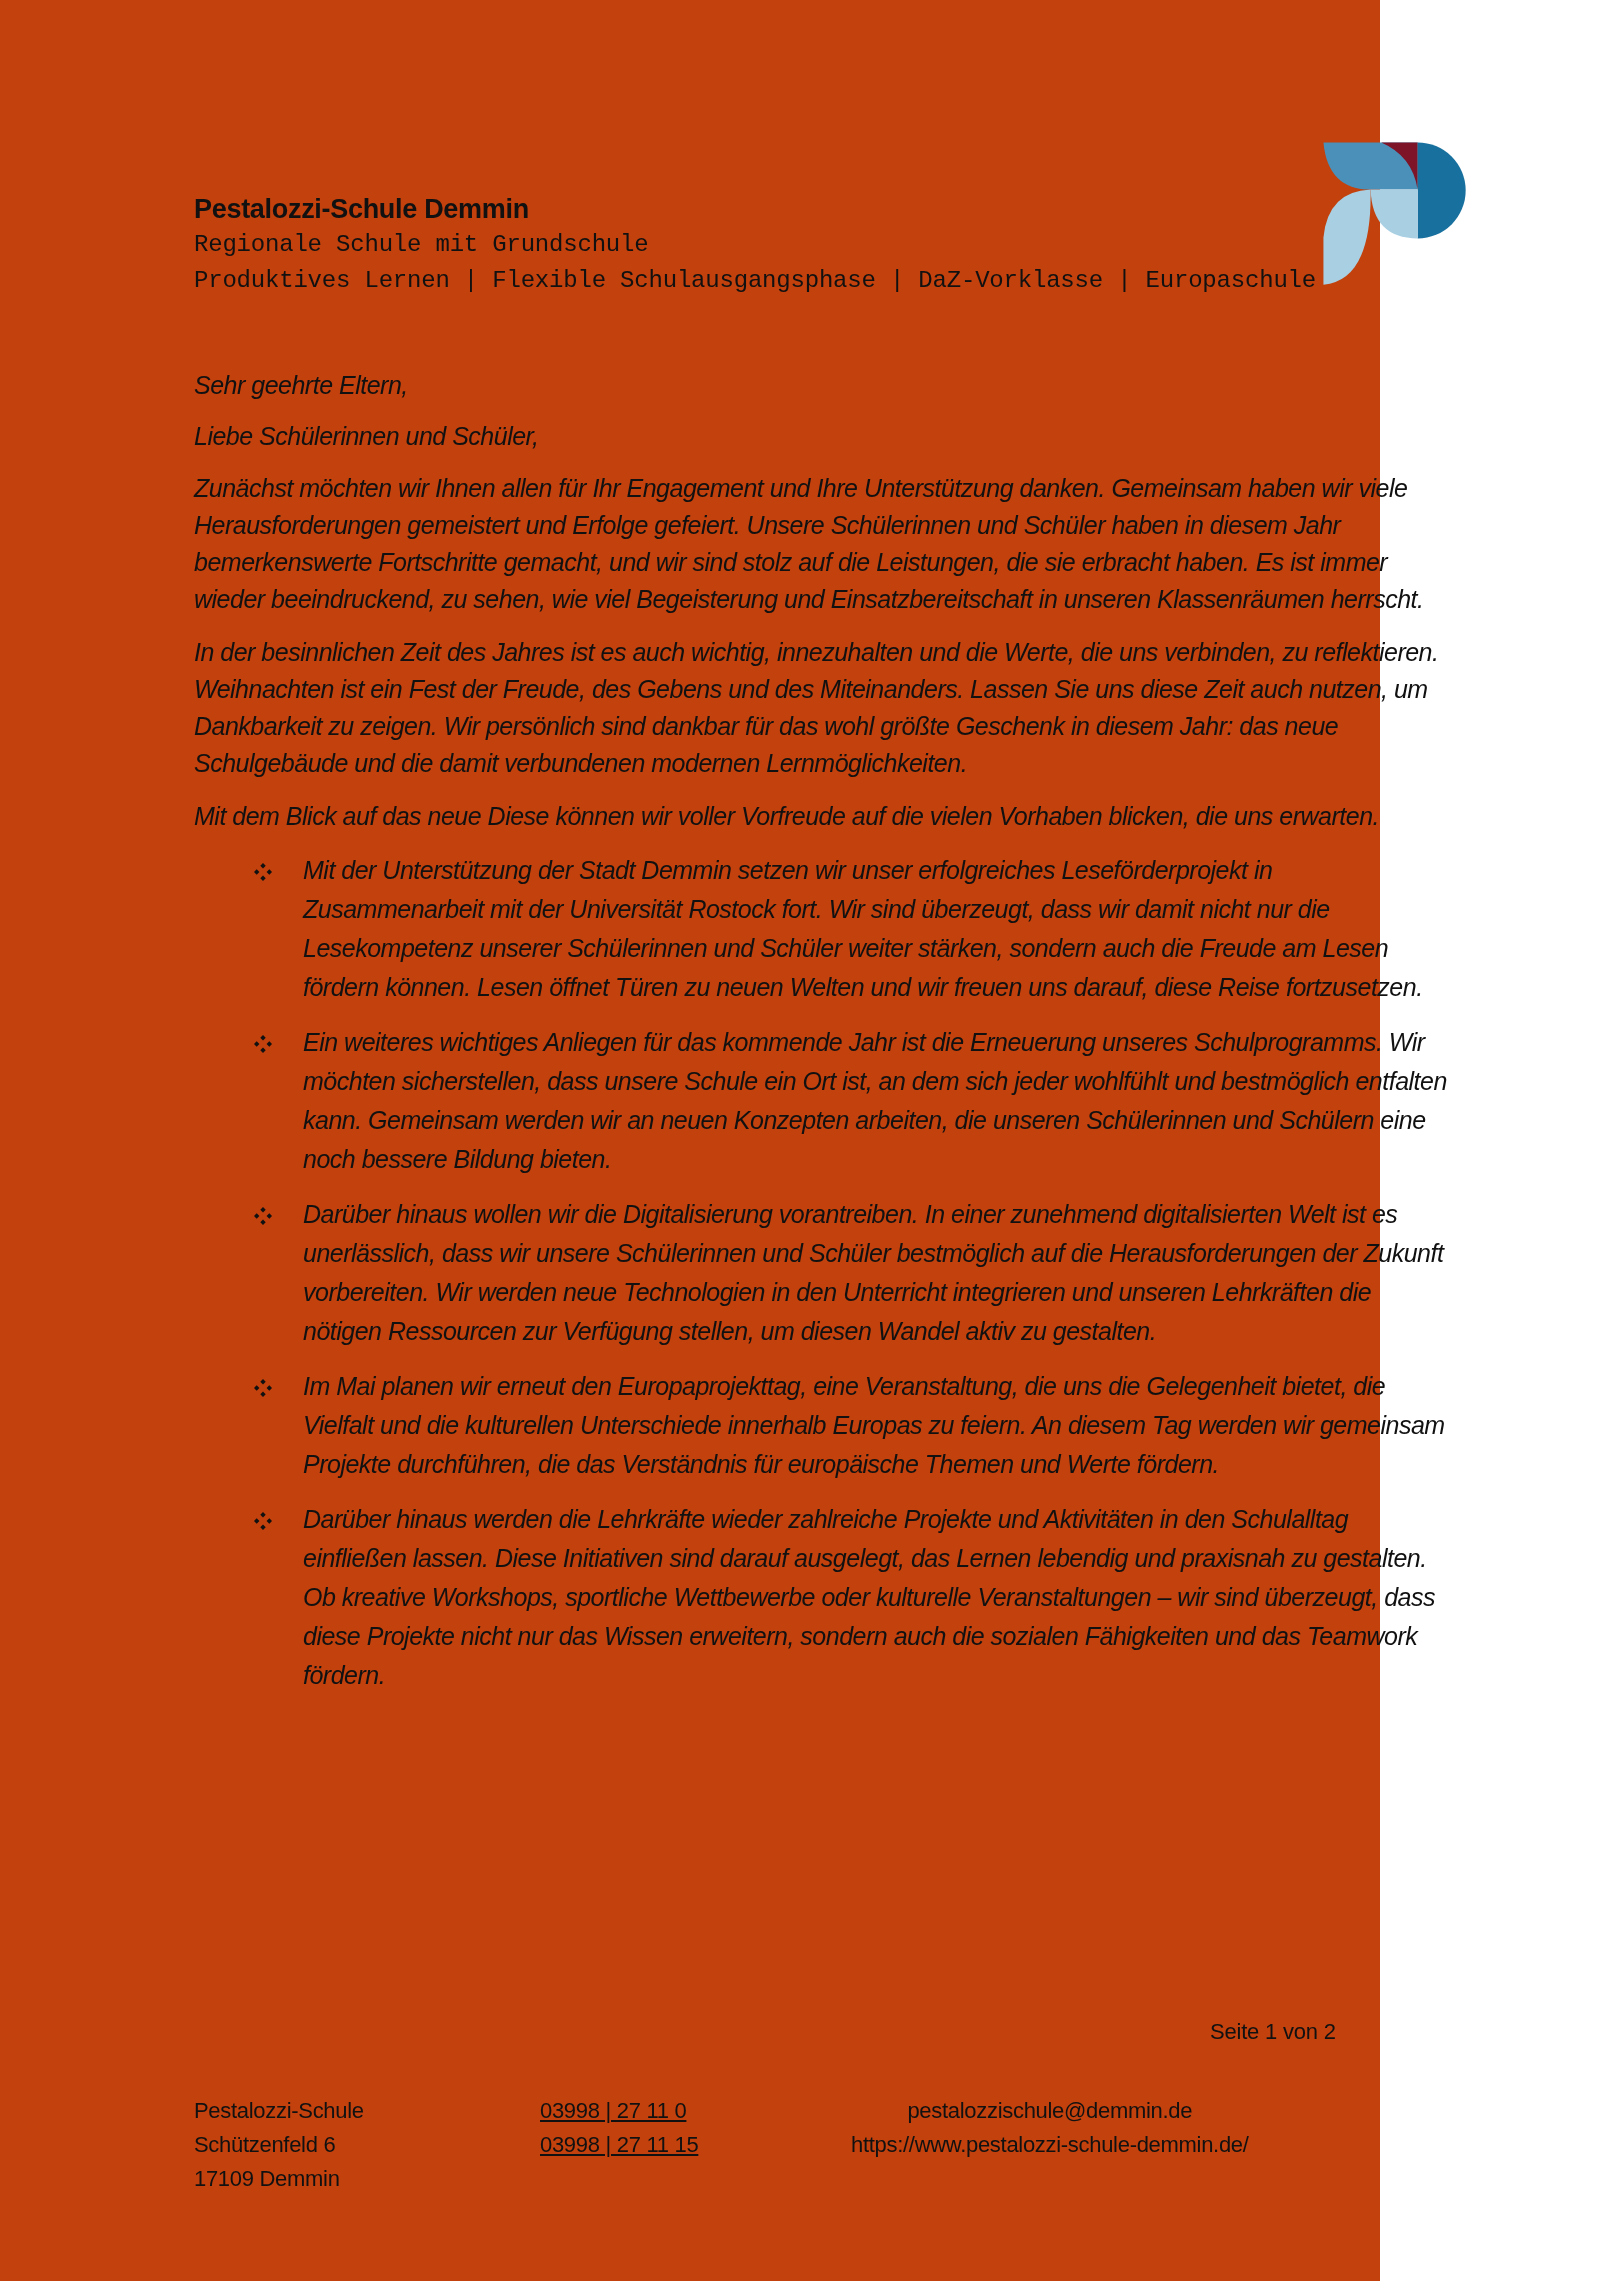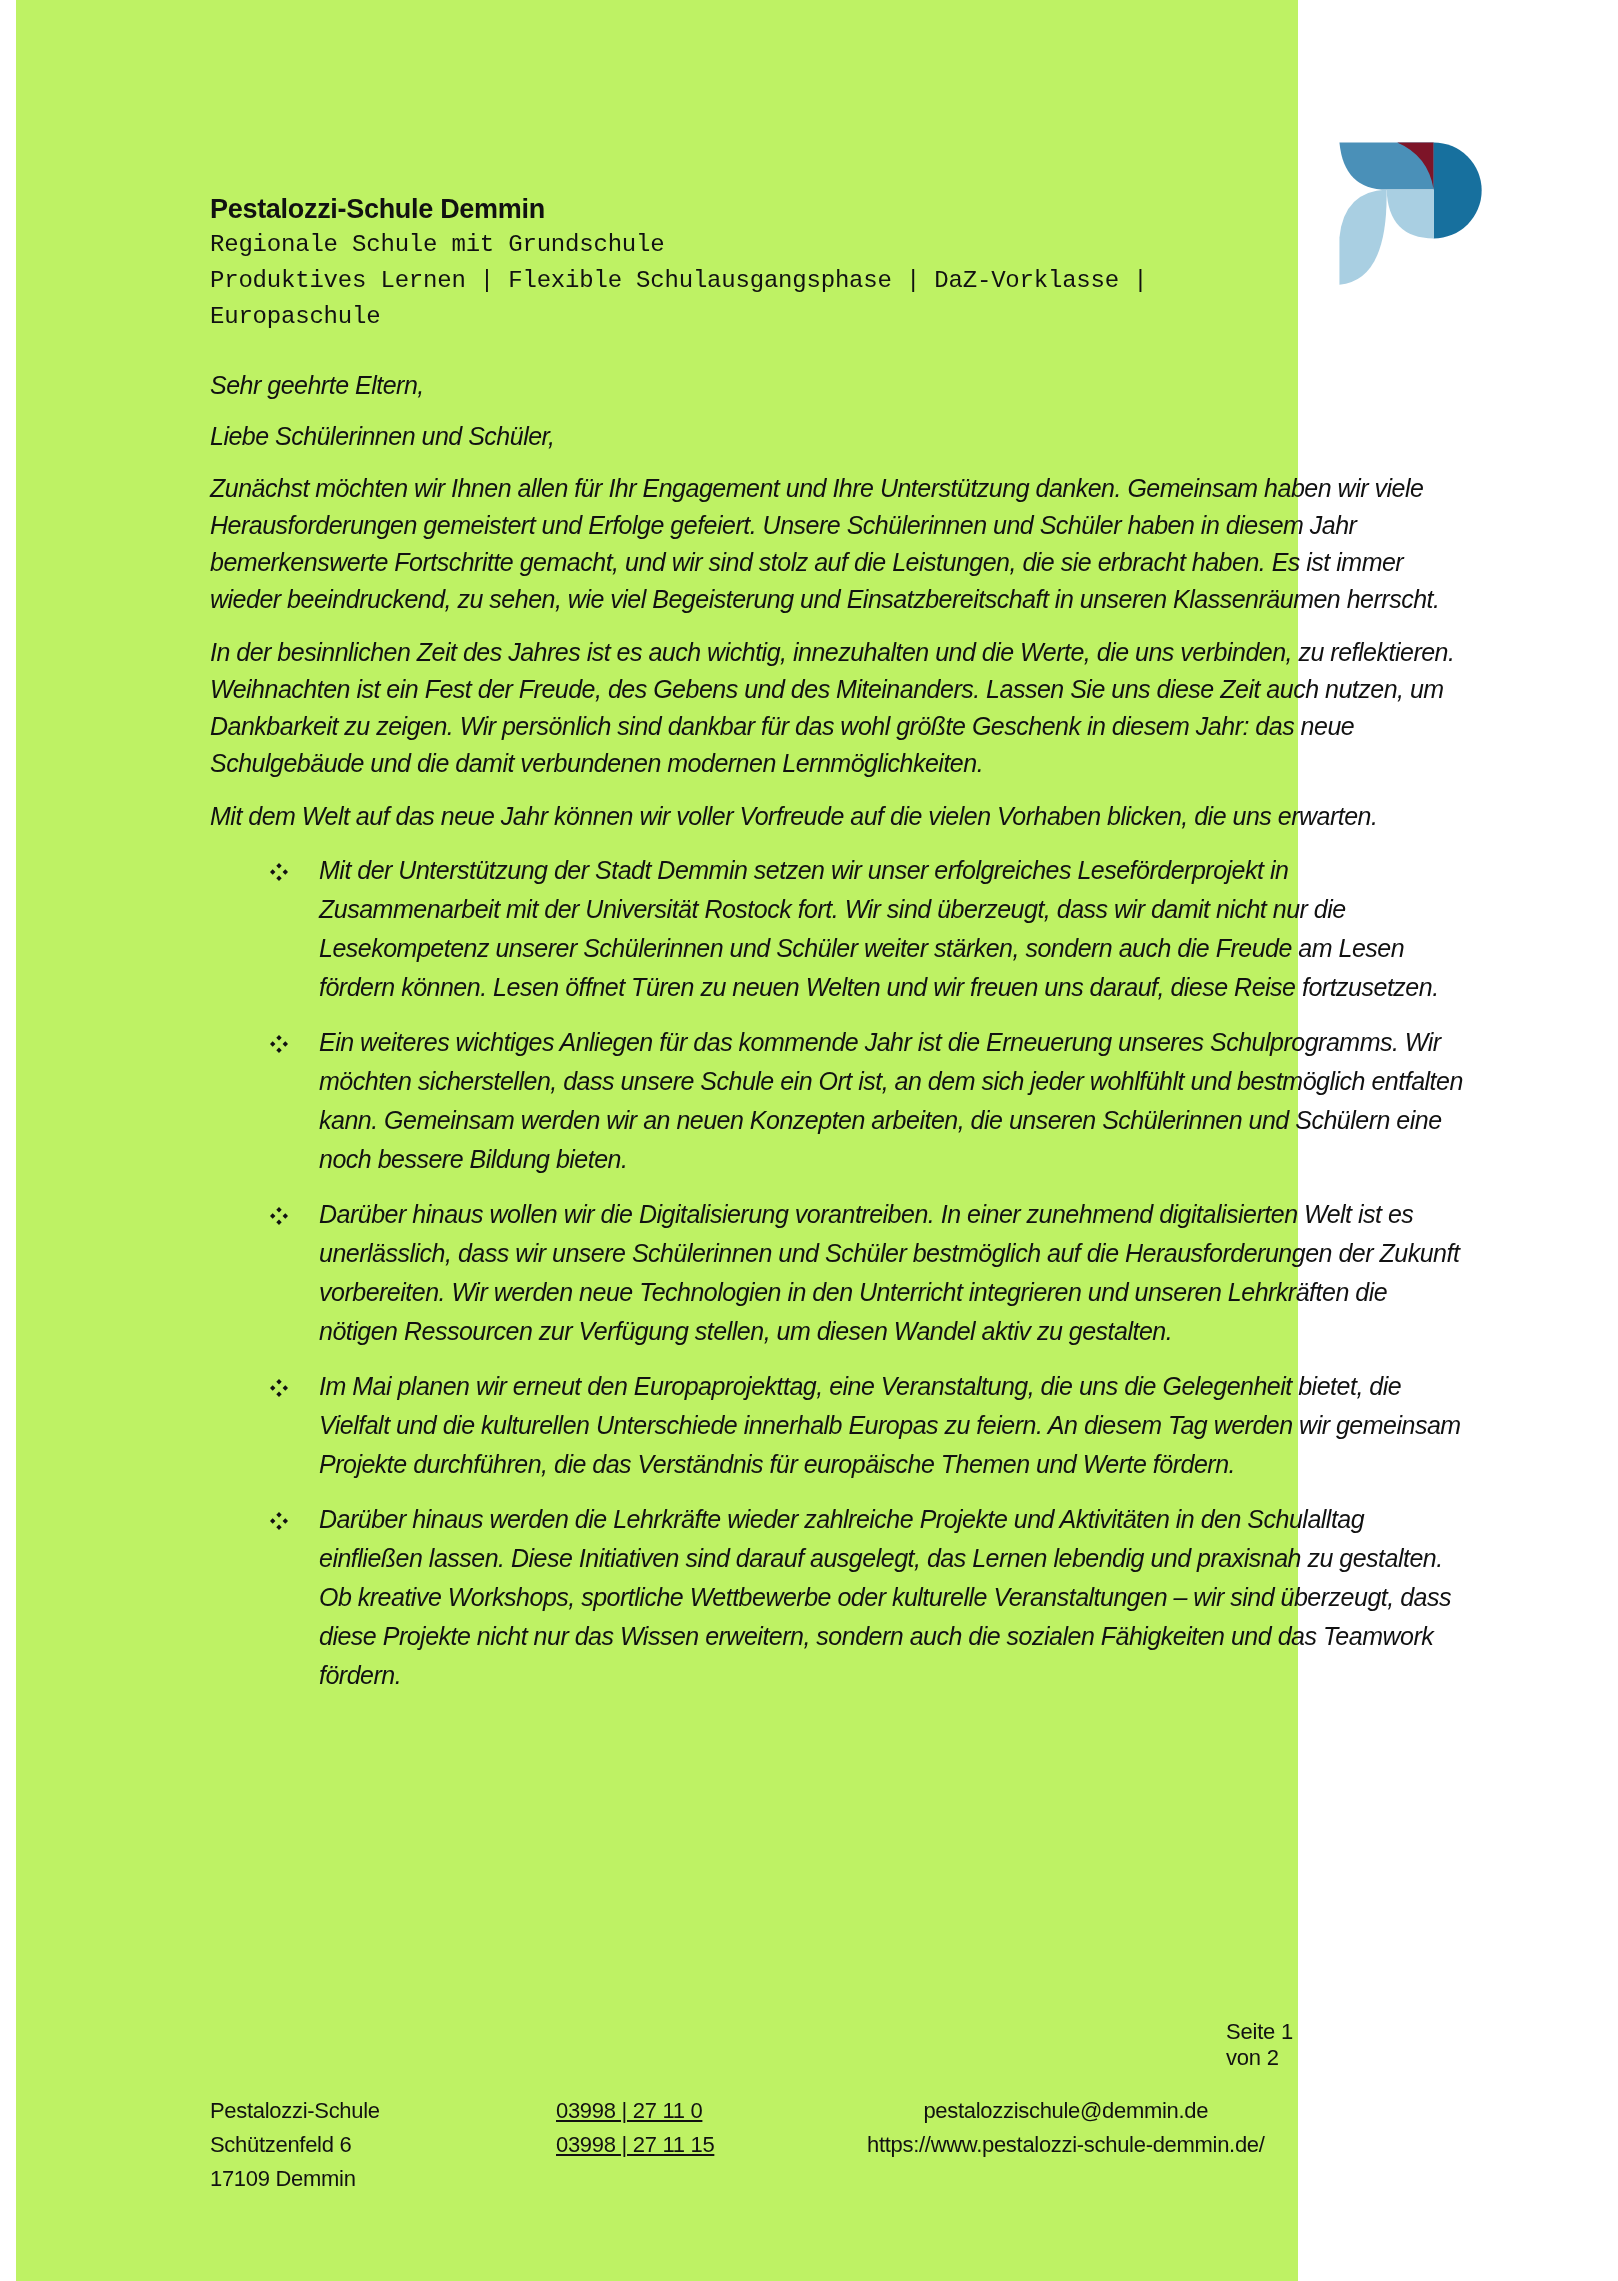--- a/index.html
+++ b/index.html
@@ -1,18 +1,18 @@
 <!DOCTYPE html>
 <html style="font-size:14.3px"><head>
 <meta charset="utf-8">
 <style>
   html, body { margin: 0; padding: 0; background: #ffffff; }
   body { width: 1618px; height: 2281px; position: relative; overflow: hidden;
          font-family: "Liberation Sans", "DejaVu Sans", sans-serif; color: #111; }
-  .page { position: absolute; left: 16px; top: 0; width: 1282px; height: 2281px; background: #bef264; }
+  .page { position: absolute; left: 0; top: 0; width: 1380px; height: 2281px; background: #c2410c; }
 
   .hdr { position: absolute; left: 194px; top: 191px; }
   .hdr .name { font-size: 27px; font-weight: bold; line-height: 36px; letter-spacing: -0.3px; }
   .hdr .sub { font-size: 24px; line-height: 36px; letter-spacing: -0.2px; font-family: Liberation Mono, monospace; }
 
   .logo { position: absolute; left: 1319px; top: 138px; width: 160px; height: 160px; }
 
   .body { position: absolute; left: 194px; top: 367px; width: 1265px;
           font-size: 25px; line-height: 37px; letter-spacing: -0.5px; font-style: italic; }
   .body p { margin: 0 0 16px 0; }
@@ -53,21 +53,21 @@
     <path d="M58 58 L111 58 L111 113 Q60 113 58 58 Z" fill="#a9cfe2"></path>
 
     <path d="M58 58 Q60 160 5 165 L5 112 Q10 60 58 58 Z" fill="#a9cfe2"></path>
   </svg>
 
   <div class="body">
     <p class="salute">Sehr geehrte Eltern,</p>
     <p class="salute">Liebe Schülerinnen und Schüler,</p>
     <p>Zunächst möchten wir Ihnen allen für Ihr Engagement und Ihre Unterstützung danken. Gemeinsam haben wir viele Herausforderungen gemeistert und Erfolge gefeiert. Unsere Schülerinnen und Schüler haben in diesem Jahr bemerkenswerte Fortschritte gemacht, und wir sind stolz auf die Leistungen, die sie erbracht haben. Es ist immer wieder beeindruckend, zu sehen, wie viel Begeisterung und Einsatzbereitschaft in unseren Klassenräumen herrscht.</p>
     <p>In der besinnlichen Zeit des Jahres ist es auch wichtig, innezuhalten und die Werte, die uns verbinden, zu reflektieren. Weihnachten ist ein Fest der Freude, des Gebens und des Miteinanders. Lassen Sie uns diese Zeit auch nutzen, um Dankbarkeit zu zeigen. Wir persönlich sind dankbar für das wohl größte Geschenk in diesem Jahr: das neue Schulgebäude und die damit verbundenen modernen Lernmöglichkeiten.</p>
-    <p>Mit dem Welt auf das neue Jahr können wir voller Vorfreude auf die vielen Vorhaben blicken, die uns erwarten.</p>
+    <p>Mit dem Blick auf das neue Diese können wir voller Vorfreude auf die vielen Vorhaben blicken, die uns erwarten.</p>
 
     <ul class="bullets">
       <li>
         <svg class="mark" viewBox="0 0 20 20">
             <path d="M10 0L13 3L10 6L7 3Z M3 7L6 10L3 13L0 10Z M17 7L20 10L17 13L14 10Z M10 14L13 17L10 20L7 17Z" fill="#111"></path>
           </svg>
         <span>Mit der Unterstützung der Stadt Demmin setzen wir unser erfolgreiches Leseförderprojekt in Zusammenarbeit mit der Universität Rostock fort. Wir sind überzeugt, dass wir damit nicht nur die Lesekompetenz unserer Schülerinnen und Schüler weiter stärken, sondern auch die Freude am Lesen fördern können. Lesen öffnet Türen zu neuen Welten und wir freuen uns darauf, diese Reise fortzusetzen.</span>
       </li>
       <li>
         <svg class="mark" viewBox="0 0 20 20">

